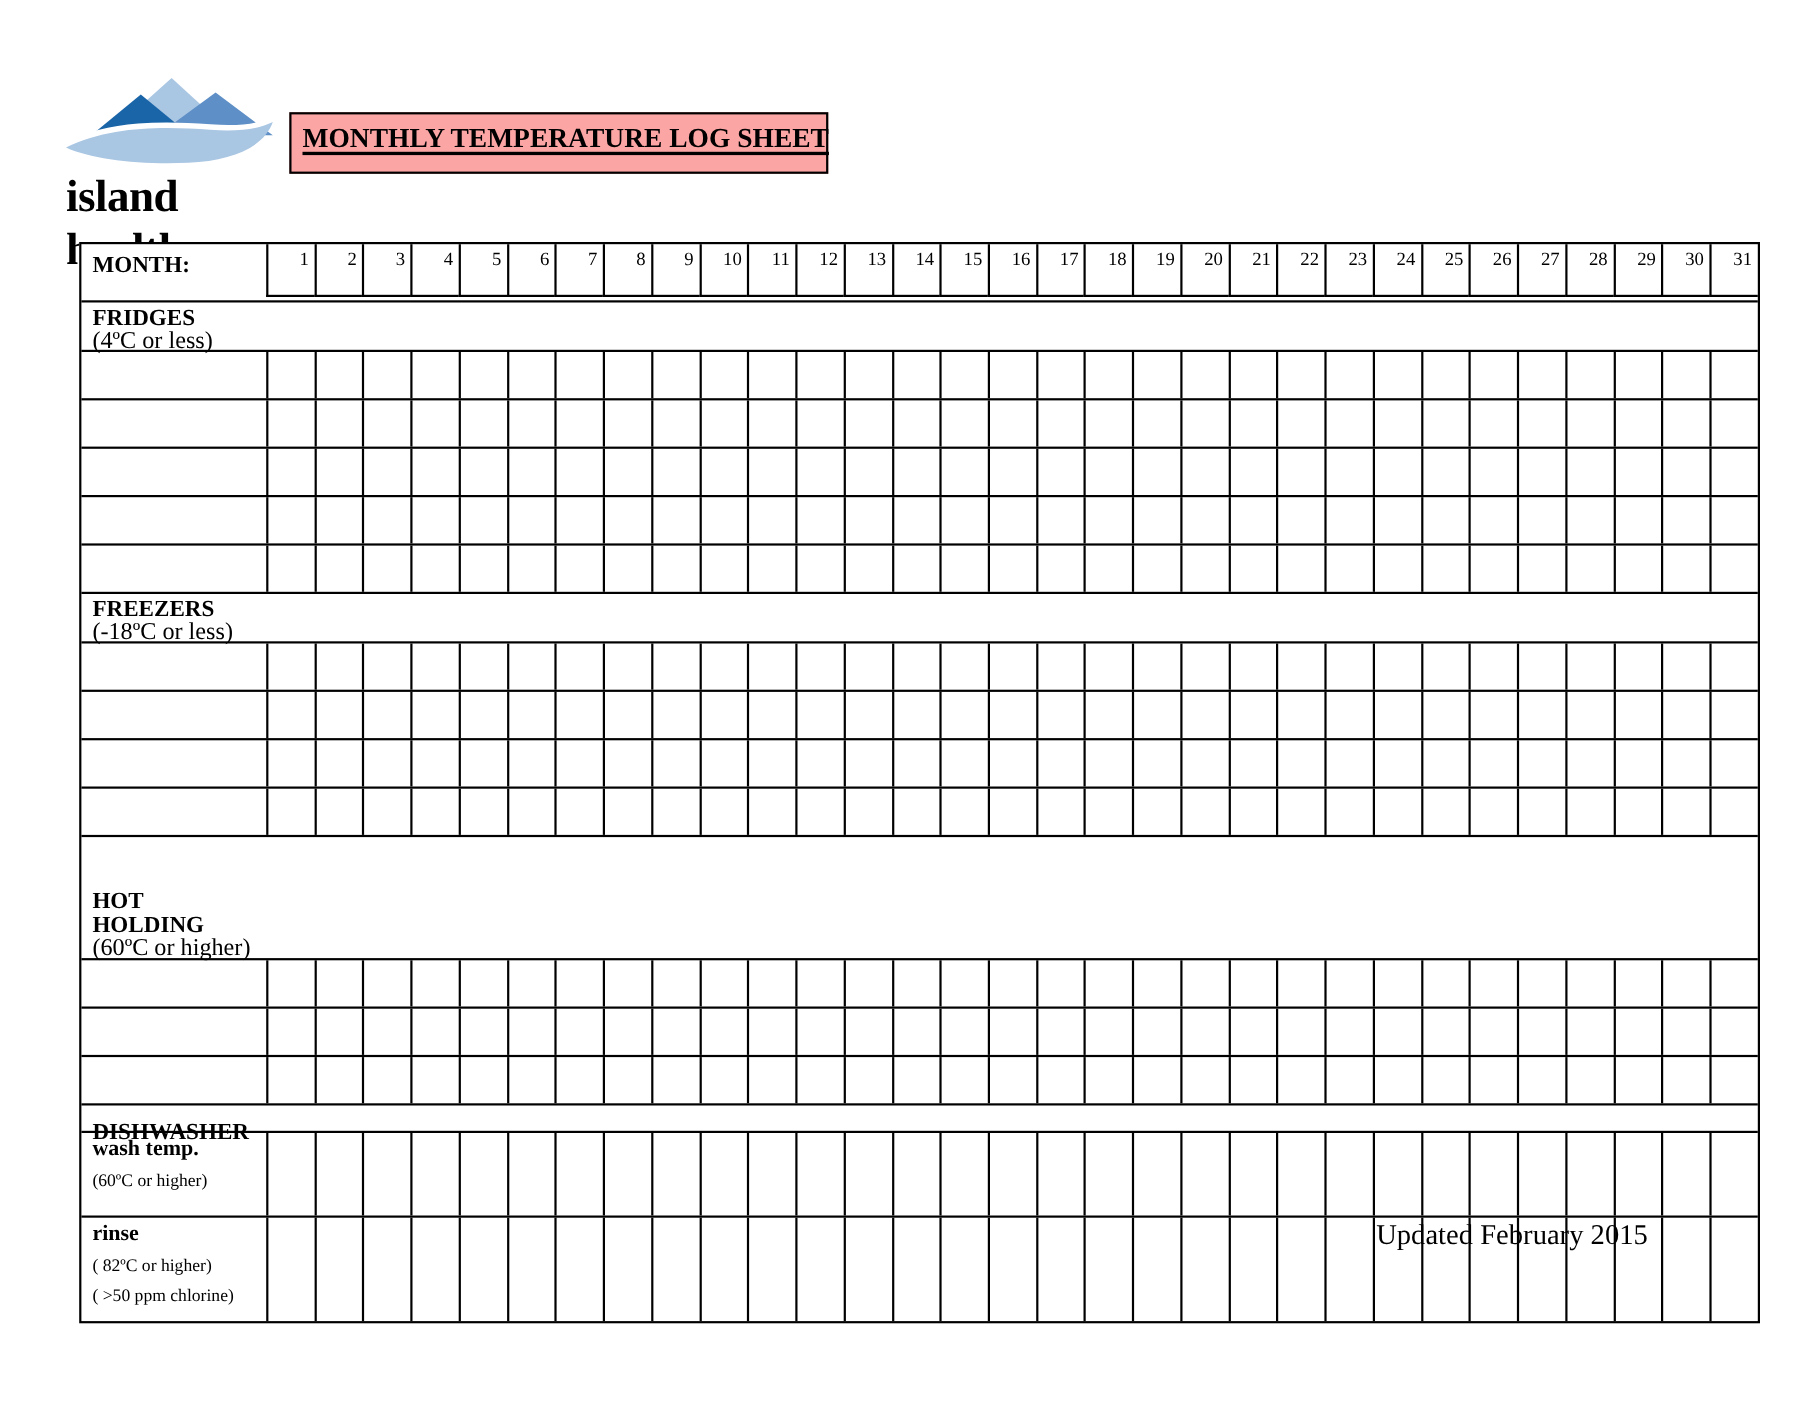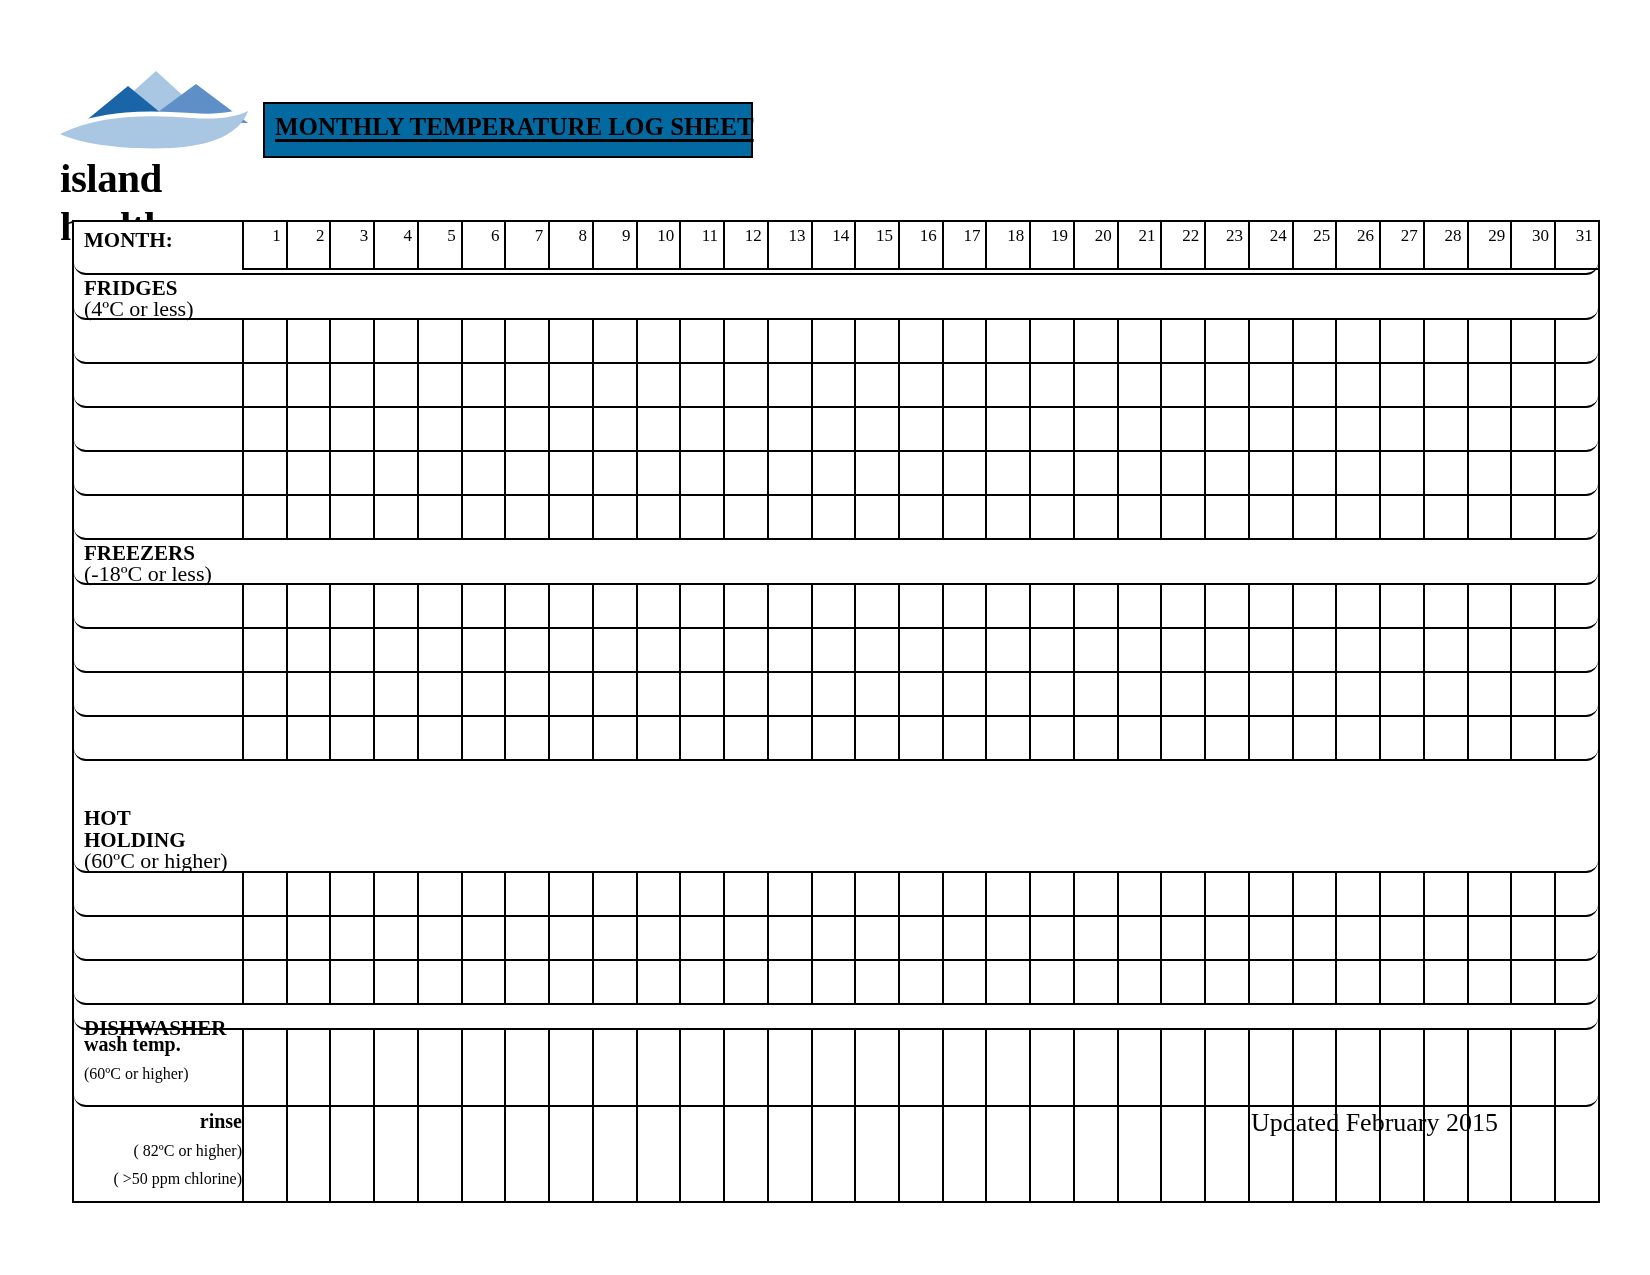--- a/index.html
+++ b/index.html
@@ -8,30 +8,30 @@
 
   
   .logo-wrap { position:absolute; left:56px; top:62px; width:210px; height:130px; }
   .logo-svg { position:absolute; left:0; top:0; }
   .logo-text { position:absolute; left:4px; top:92px; width:200px;
                font-family:Liberation Serif, serif;
                font-weight:bold; font-size:41px; letter-spacing:-0.5px; }
 
   
   .title-box { position:absolute; left:263px; top:102px; width:490px; height:56px;
-               border:2px solid #000; box-sizing:border-box; background:#0369a1; }
+               border:2px solid #000; box-sizing:border-box; background:#fca5a5; }
   .title-text { margin:9px 0 0 10px; font-weight:bold; font-size:25px;
                 text-decoration:underline; text-decoration-thickness:3px;
                 text-underline-offset:4px; white-space:nowrap; }
 
   
   .lt { position:absolute; left:72px; top:220px; width:1528px;
         border:2px solid #000; box-sizing:border-box; background:#fff; }
-  .t-row { display:flex; border-bottom:2px solid #000; box-sizing:border-box;border-radius:12px; }
-  .t-row:last-child { border-bottom:none;text-align:right; }
+  .t-row { display:flex; border-bottom:2px solid #000; box-sizing:border-box; }
+  .t-row:last-child { border-bottom:none; }
   .col-label { width:168px; flex:none; box-sizing:border-box; }
   .cell-day  { flex:1 1 0; border-left:2px solid #000; box-sizing:border-box; min-width:0; }
 
   
   .row-header { height:53px; align-items:flex-start; }
   .month-cell { padding:6px 0 0 10px; font-weight:bold; font-size:21px; height:48px; }
   .day-head { height:48px; border-bottom:2px solid #000; display:flex;
               justify-content:flex-end; align-items:flex-start;
               padding:4px 5px 0 0; font-size:17px; }
 

